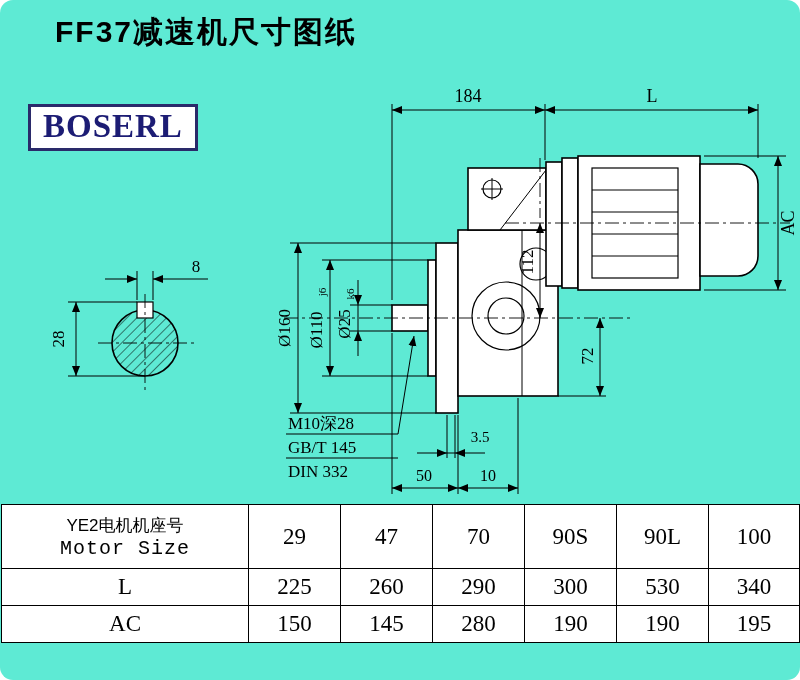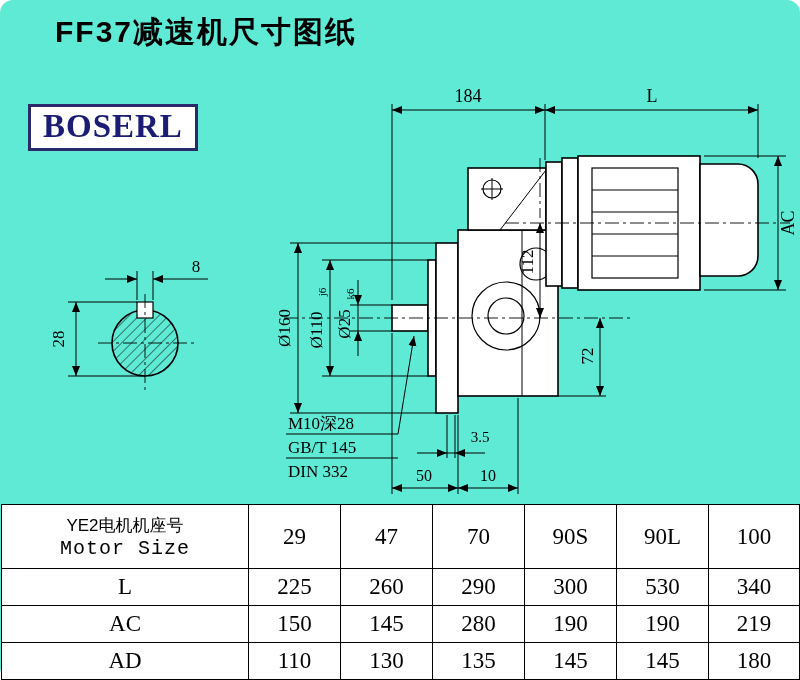--- a/index.html
+++ b/index.html
@@ -188,27 +188,18 @@
         <td>530</td>
         <td>340</td>
       </tr>
       <tr class="datarow">
         <td>AC</td>
         <td>150</td>
         <td>145</td>
         <td>280</td>
         <td>190</td>
         <td>190</td>
-        <td>219</td>
-      </tr>
-      <tr class="datarow">
-        <td>AD</td>
-        <td>110</td>
-        <td>130</td>
-        <td>135</td>
-        <td>145</td>
-        <td>145</td>
-        <td>180</td>
+        <td>195</td>
       </tr>
     </tbody>
   </table>
 
 </div>
 
 </body></html>

